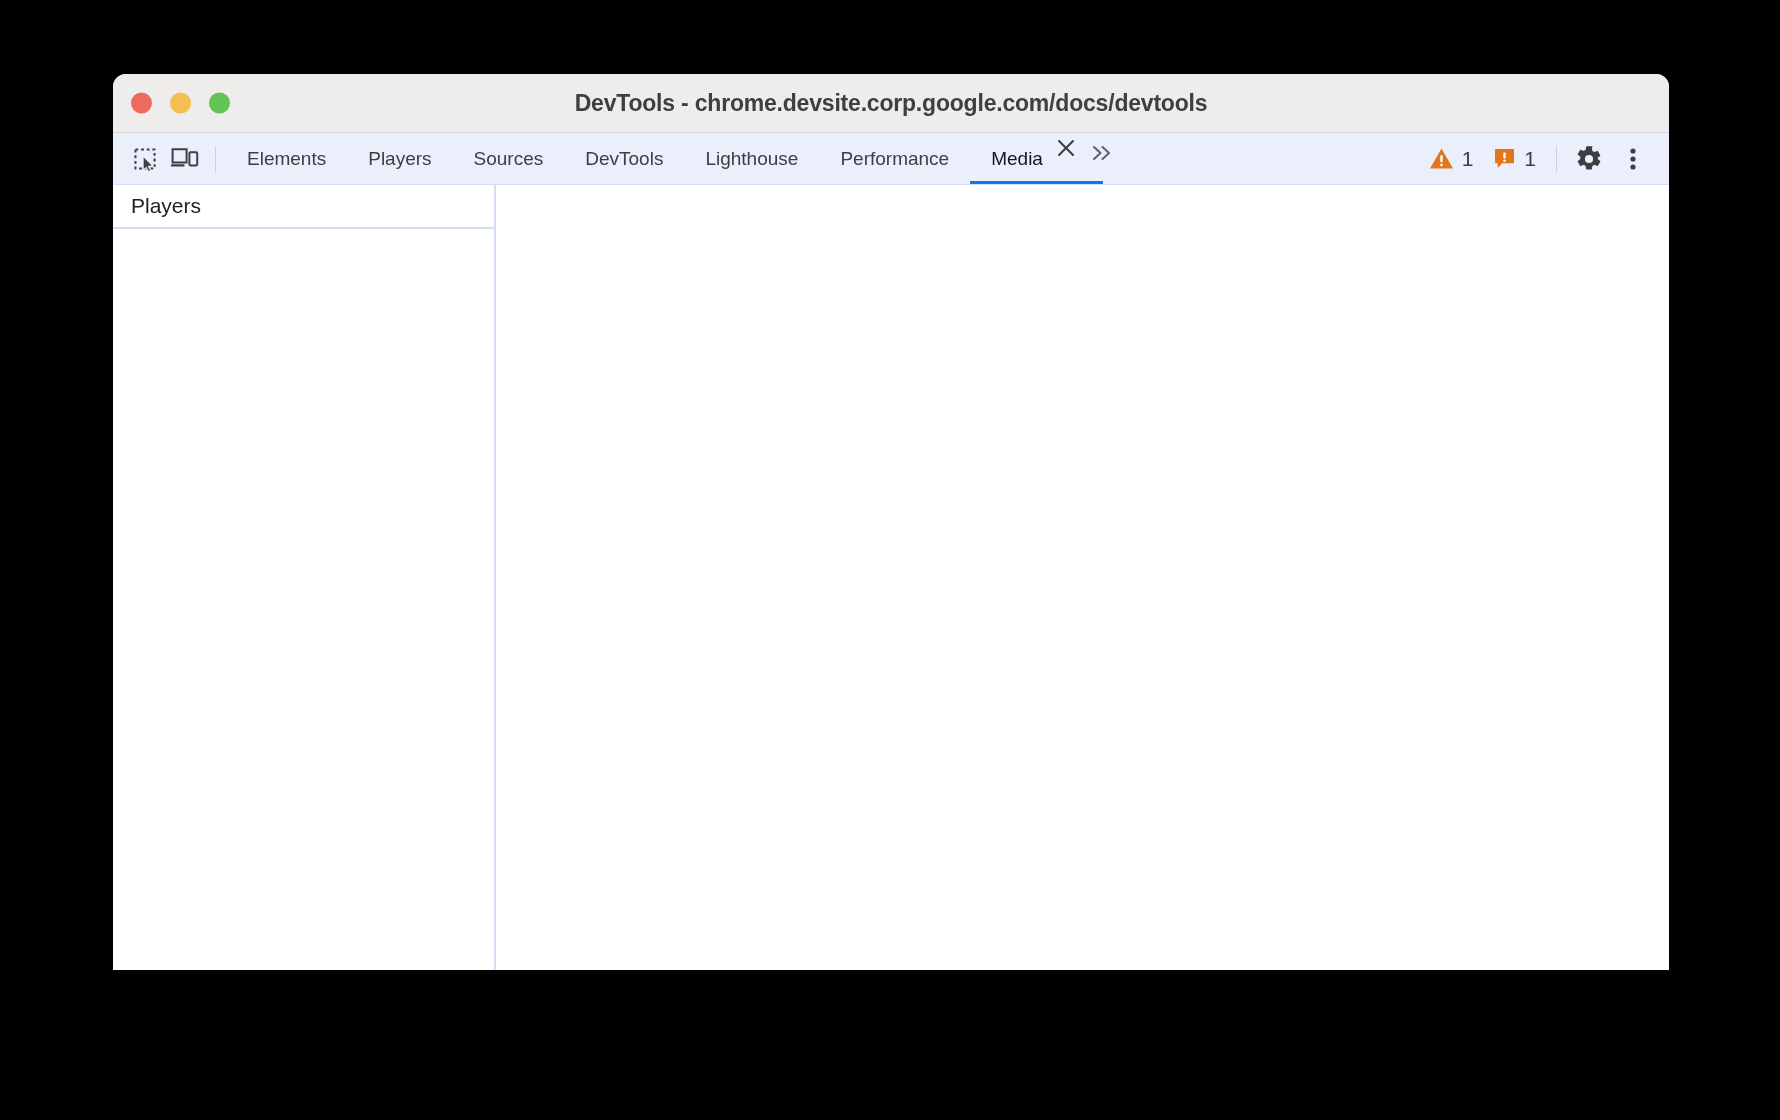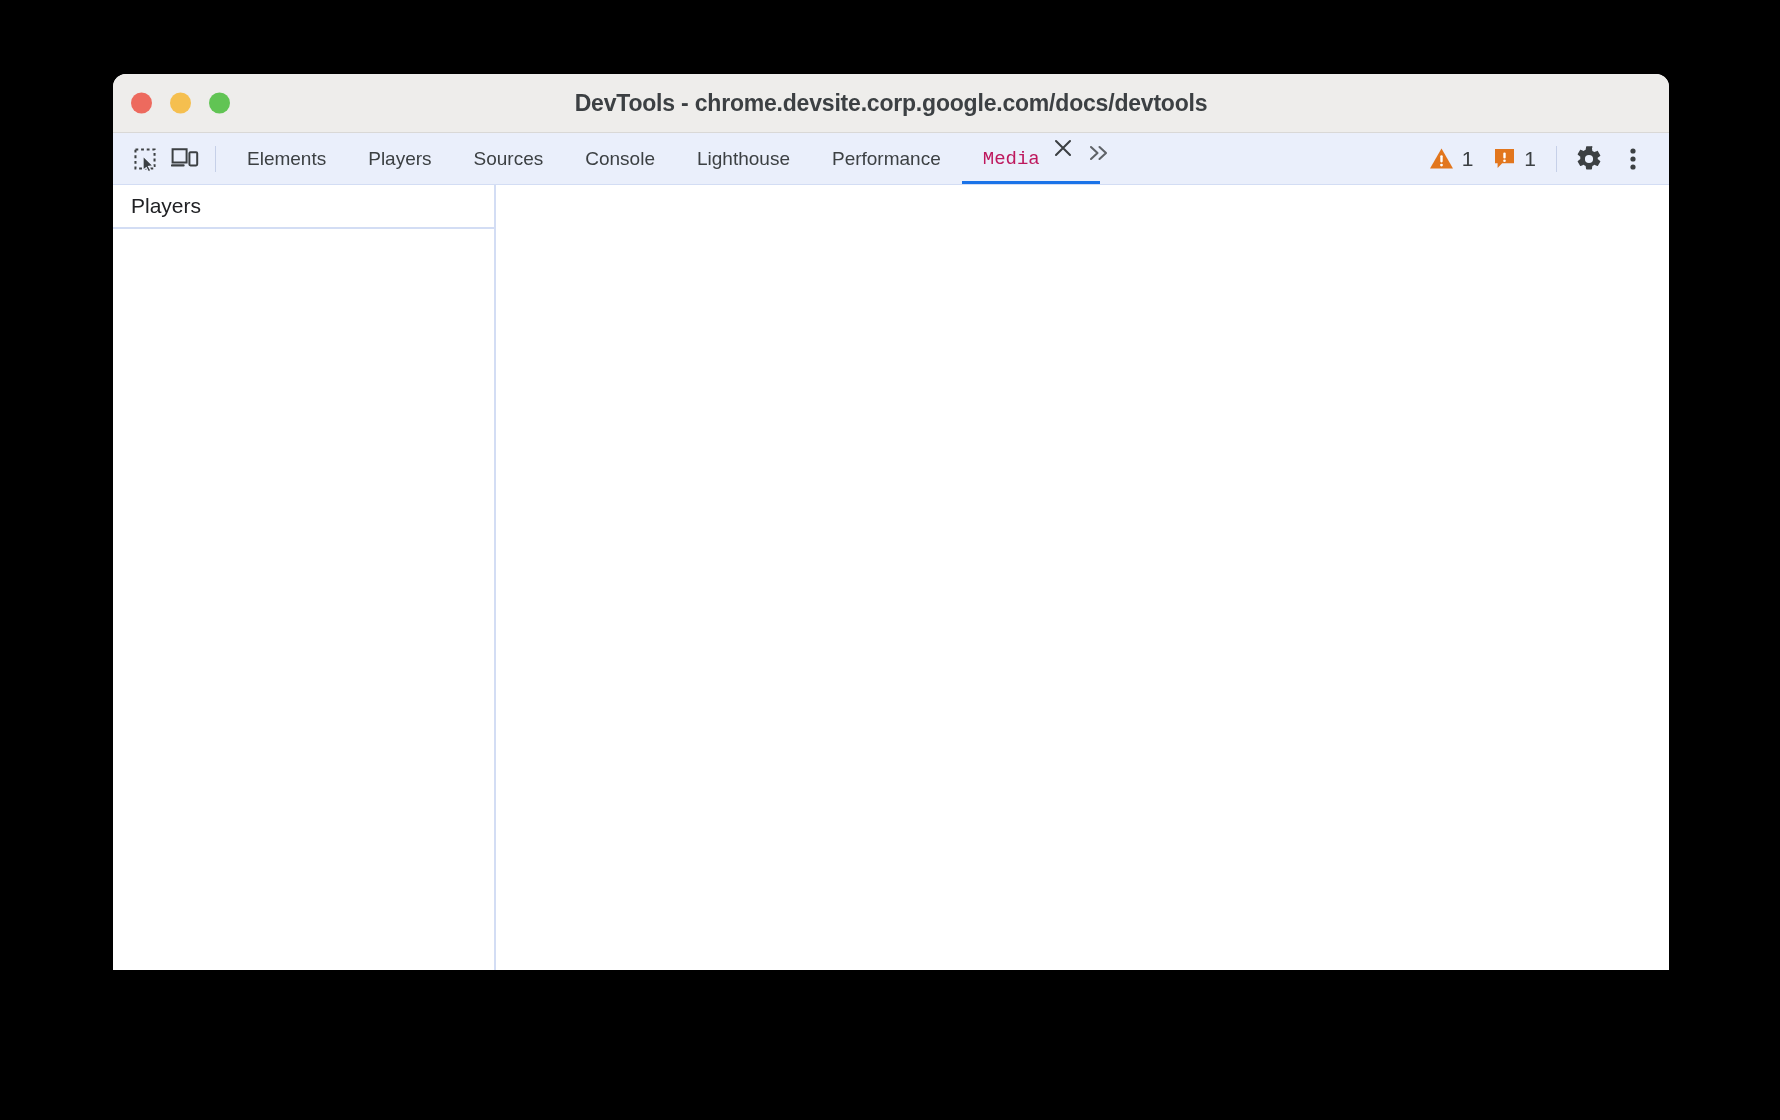--- a/index.html
+++ b/index.html
@@ -118,23 +118,22 @@
     padding: 0 21px;
     font-size: 19px;
     color: #3c4043;
     white-space: nowrap;
     cursor: pointer;
     background: transparent;
     border: none;
     font-family: "Liberation Sans", sans-serif;
   }
   .tab.selected {
-    color: #be185d;
+    color: #0f172a;
     padding-right: 8px;
-    font-family: Liberation Mono, monospace;
   }
   .tab.selected::after {
     content: "";
     position: absolute;
     left: 0;
     right: -52px;
     bottom: 0;
     height: 3px;
     background: #1a73e8;
   }
@@ -261,21 +260,21 @@
           </svg>
         </span>
       </button>
 
       <div class="tb-sep"></div>
 
       <div class="tabs">
         <button class="tab">Elements</button>
         <button class="tab">Players</button>
         <button class="tab">Sources</button>
-        <button class="tab">Console</button>
+        <button class="tab">DevTools</button>
         <button class="tab">Lighthouse</button>
         <button class="tab">Performance</button>
         <button class="tab selected">Media</button>
 
         <span class="tab-close">
           <span>
             <svg width="22" height="22" viewBox="0 0 22 22">
               <path d="M4 4 L18 18 M18 4 L4 18" stroke="#3c4043" stroke-width="2.1" stroke-linecap="round"></path>
             </svg>
           </span>

